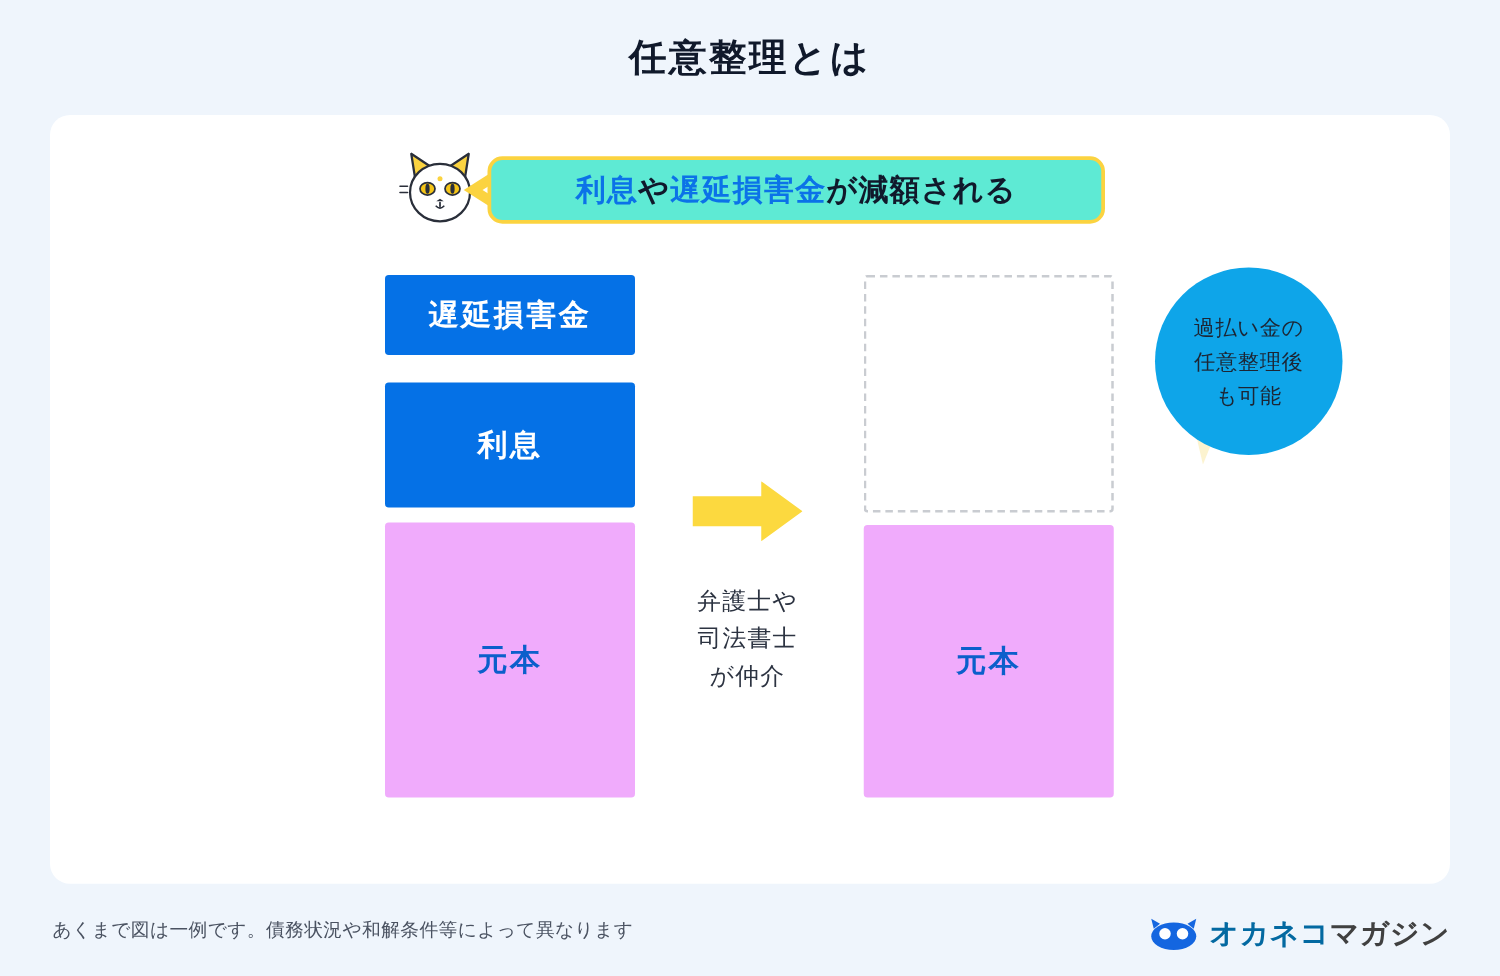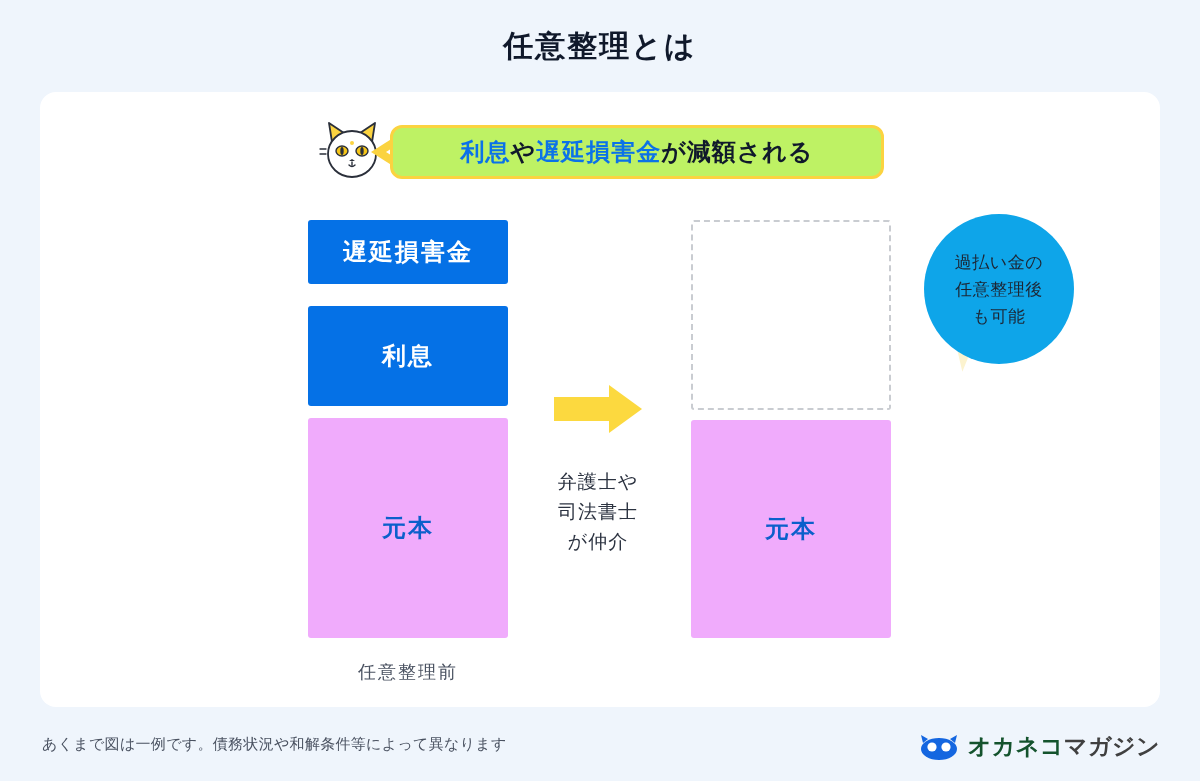--- a/index.html
+++ b/index.html
@@ -31,21 +31,21 @@
     position: absolute; left: 278px; top: 24px;
     width: 68px; height: 68px;
   }
 
   
   .bubble-main {
     position: absolute; left: 350px; top: 33px;
     width: 494px; height: 54px;
     border: 3px solid #fbd340;
     border-radius: 12px;
-    background: #bef264;
+    background: #5eead4;
     display: flex; align-items: center; justify-content: center;
   }
   .bubble-main .txt {
     font-size: 24px; font-weight: 700; color: #10192b;
     letter-spacing: 1px; white-space: nowrap;
   }
   .bubble-main .txt .hl { color: #0b72e8; }
   
   .tail-out, .tail-in {
     position: absolute; width: 0; height: 0;
@@ -132,21 +132,21 @@
   .footer-note {
     position: absolute; left: 28px; top: 735px;
     font-size: 15px; color: #4a5261; letter-spacing: 0.3px; margin-left: 14px;
   }
   .brand {
     position: absolute; right: 40px; top: 731px;
     display: flex; align-items: center; gap: 9px;
   }
   .brand-mark { width: 40px; height: 26px; }
   .brand-text { font-size: 23px; font-weight: 700; letter-spacing: 0.5px; }
-  .brand-text .dark { color: #14532d; }
+  .brand-text .dark { color: #0369a1; }
   .brand-text .blue { color: #404040; }
 </style>
 </head>
 <body>
 
 <div class="page">
 
   <div class="title">任意整理とは</div>
 
   <div class="card">
@@ -169,21 +169,20 @@
 
     <div class="tail-out"></div>
     <div class="tail-in"></div>
     <div class="bubble-main">
       <span class="txt"><span class="hl">利息</span><span>や</span><span class="hl">遅延損害金</span><span>が減額される</span></span>
     </div>
 
     <div class="bar bar-dark b-enchien">遅延損害金</div>
     <div class="bar bar-dark b-risoku">利息</div>
     <div class="bar bar-light b-ganpon-l">元本</div>
-    <div class="axis-cap left">任意整理前</div>
 
     <div class="arrow">
       <svg viewBox="0 0 88 48" width="88" height="48" aria-hidden="true">
         <path d="M0 12 H55 V0 L88 24 L55 48 V36 H0 Z" fill="#fcd93f"></path>
       </svg>
     </div>
     <div class="mid-caption">
       <div>弁護士や</div>
       <div>司法書士</div>
       <div>が仲介</div>

